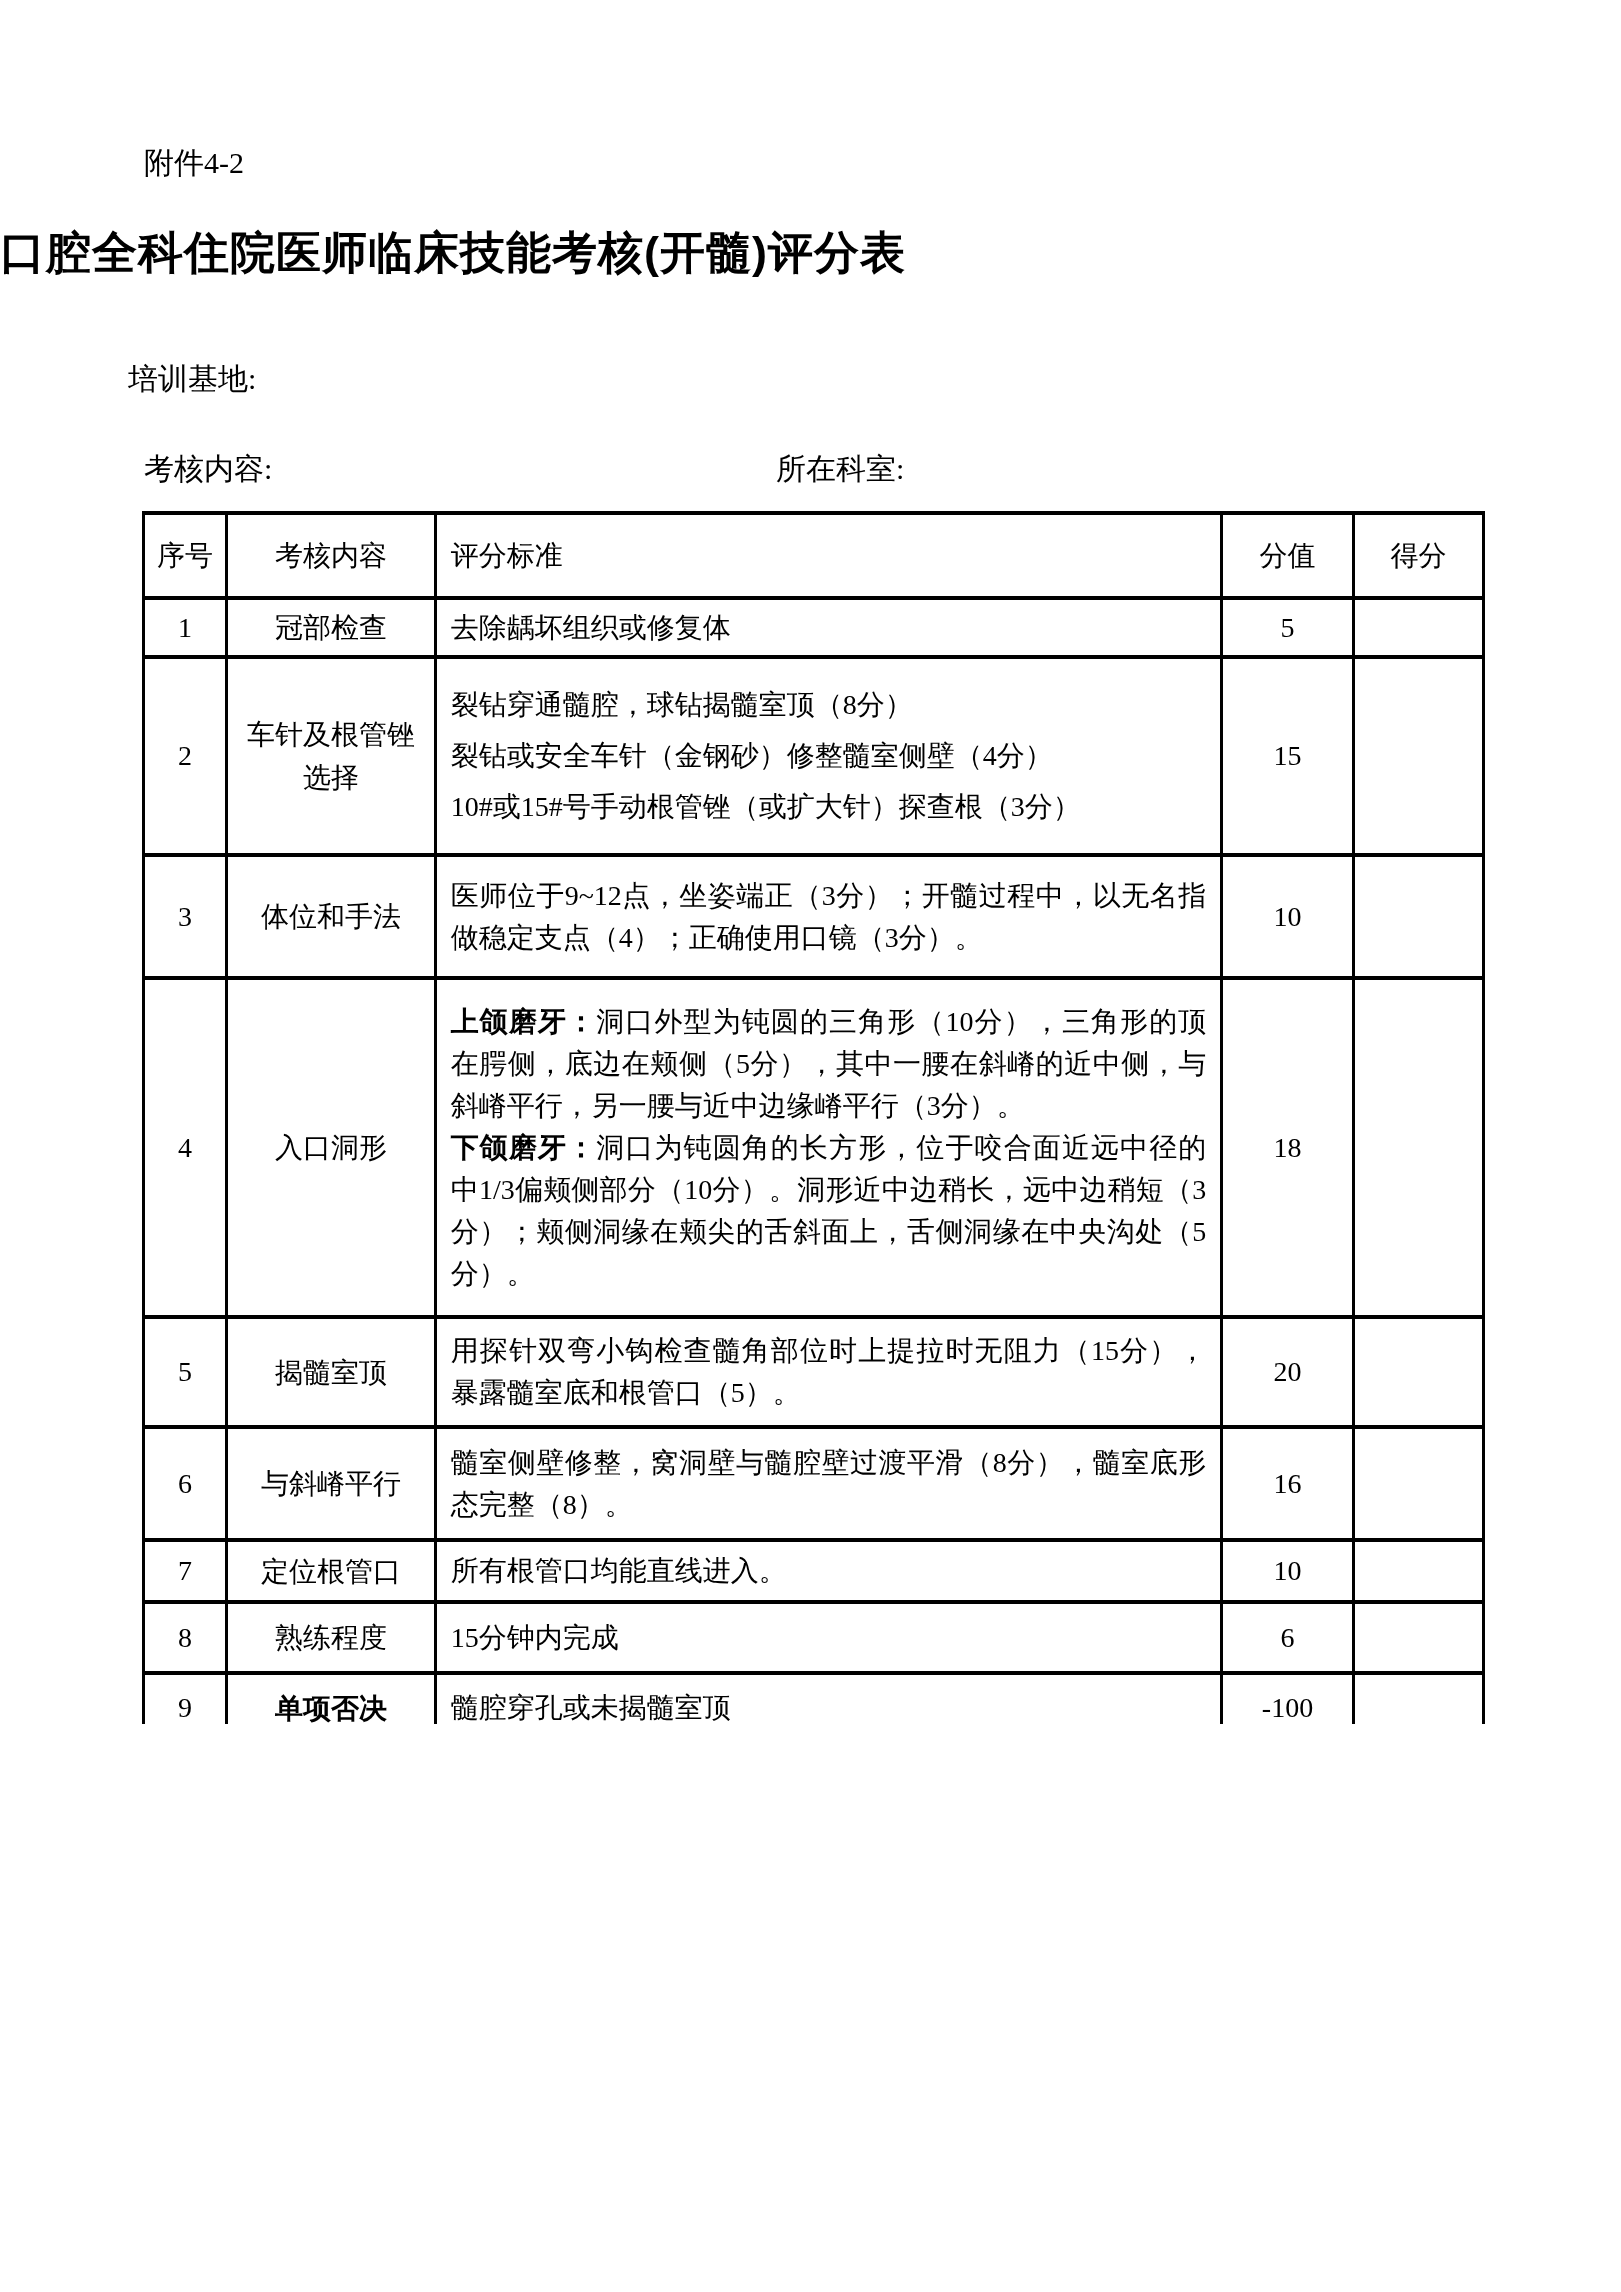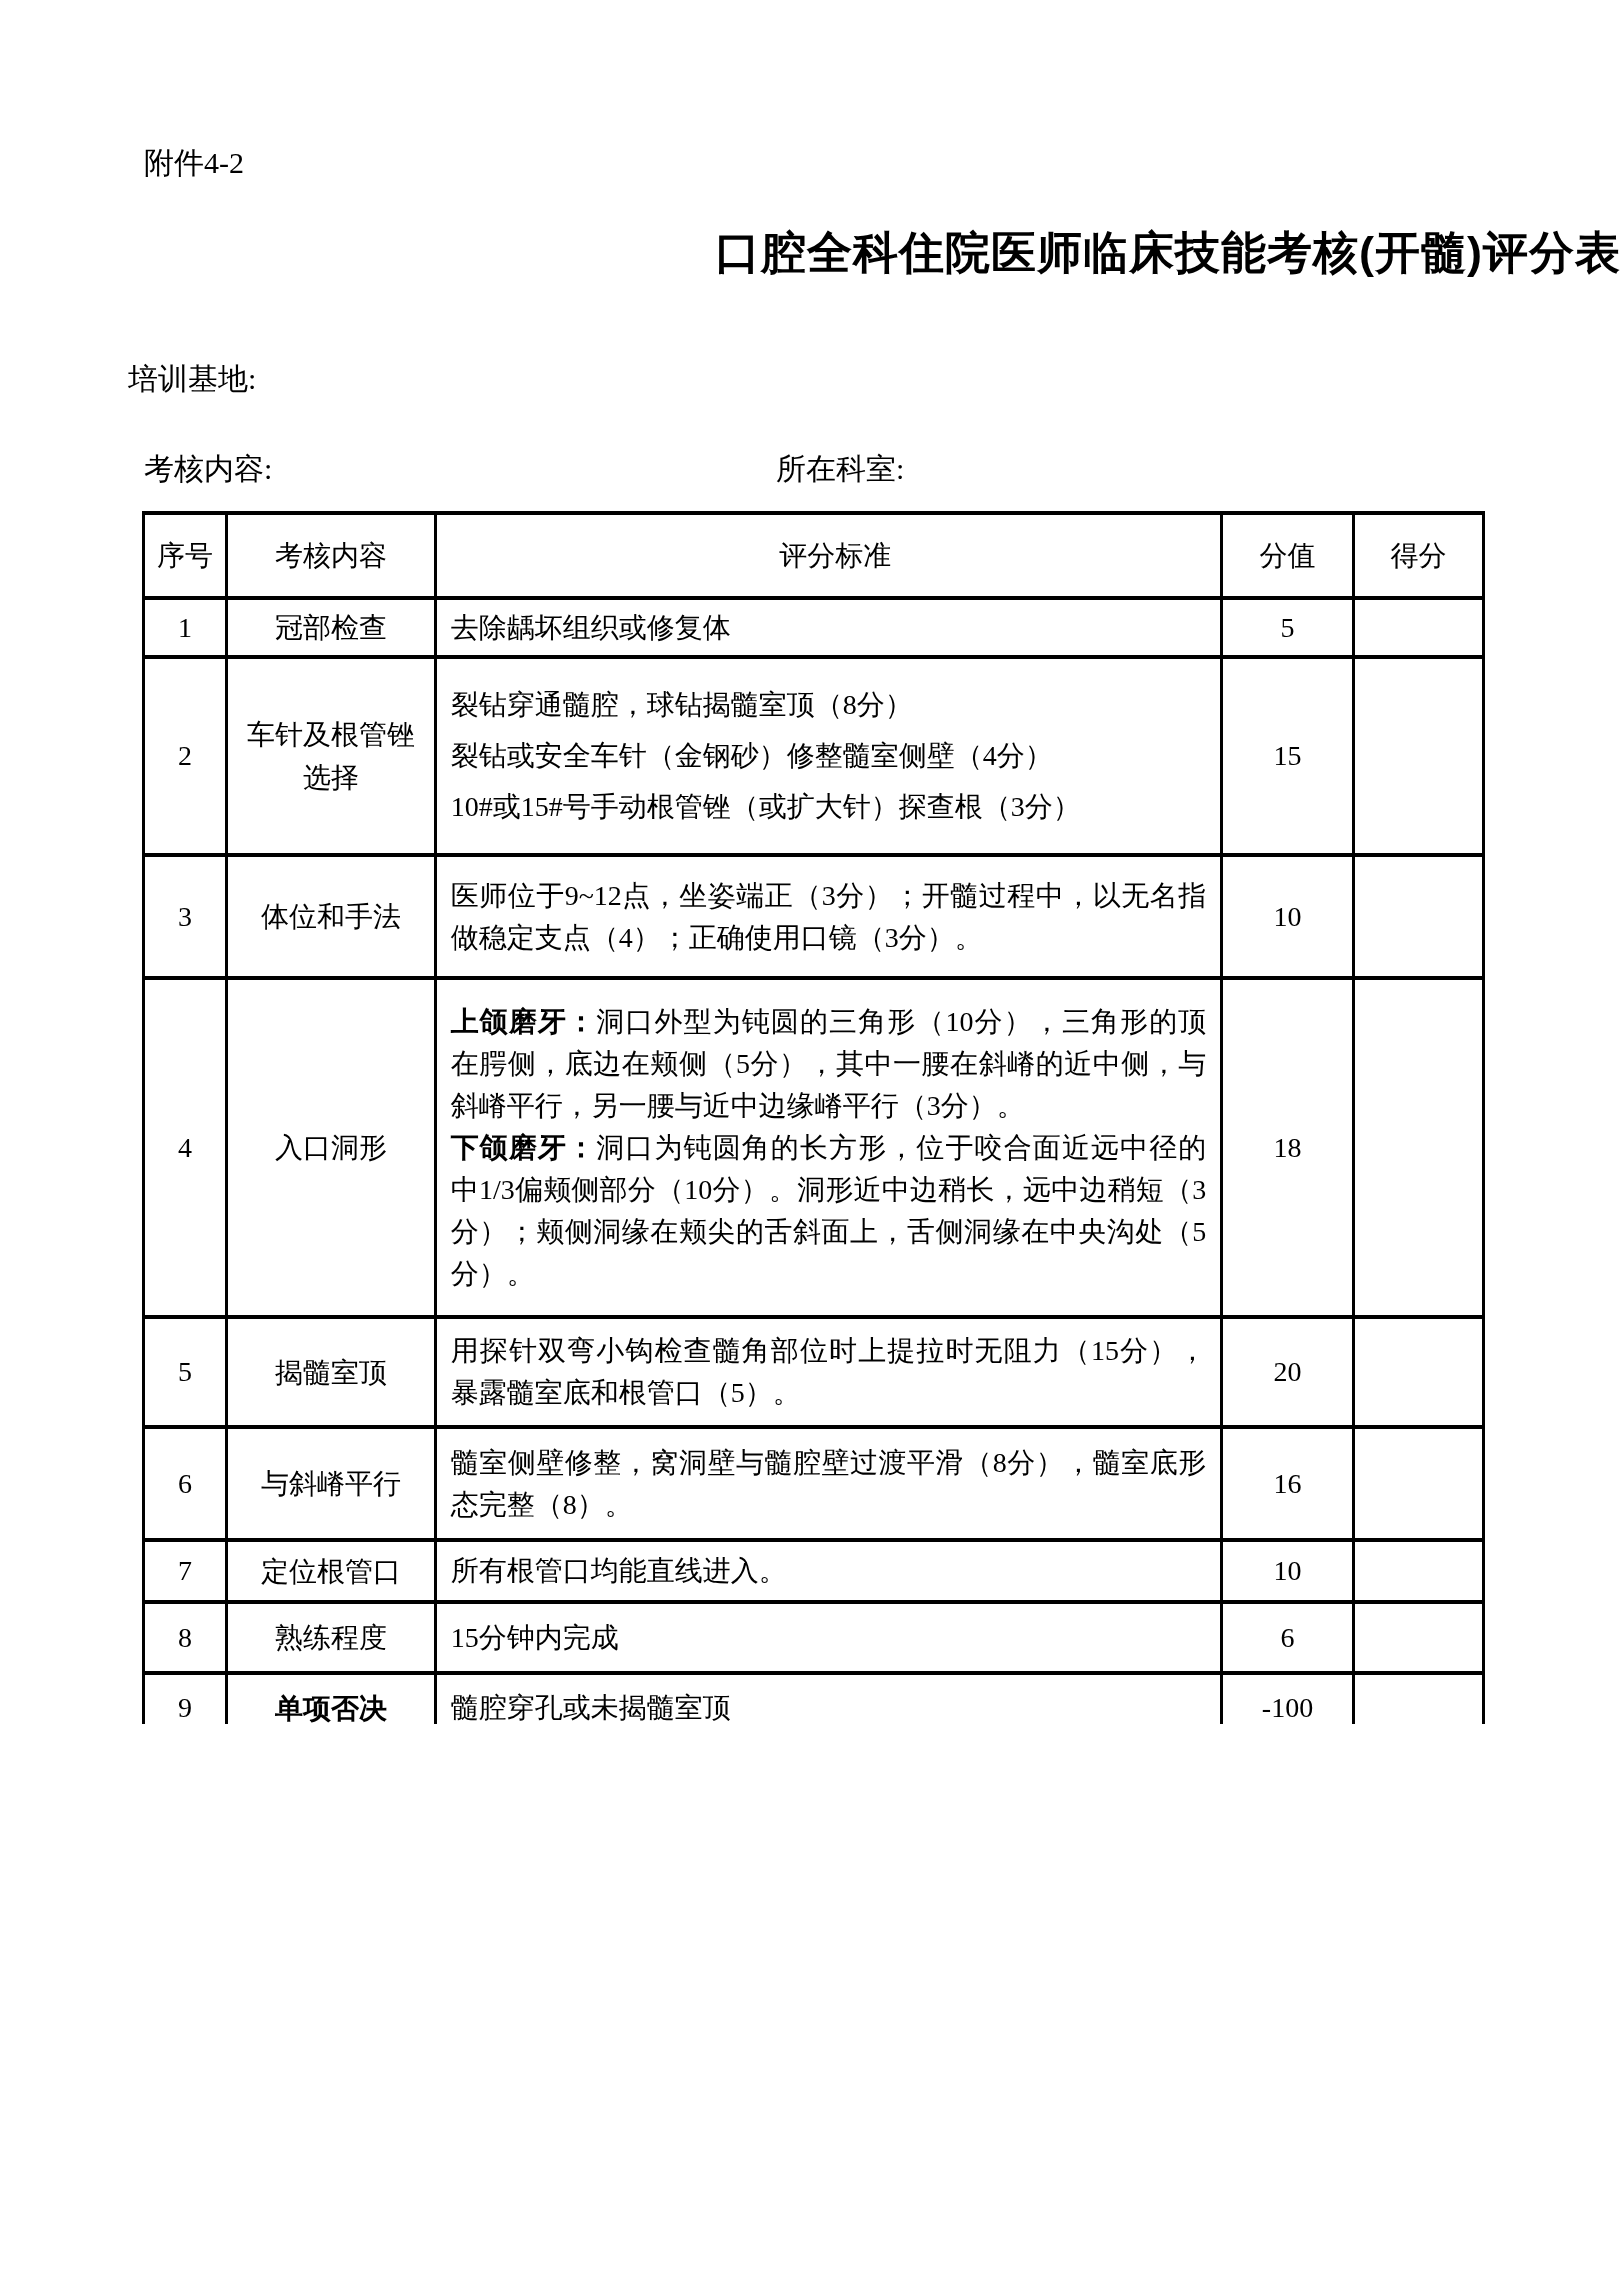--- a/index.html
+++ b/index.html
@@ -16,21 +16,21 @@
     position: absolute;
     left: 144px;
     top: 143px;
     font-size: 30px;
   }
   .title {
     position: absolute;
     left: 0;
     top: 223px;
     width: 100%;
-    text-align: right;
+    text-align: left;
     font-size: 45px;
     font-weight: 700;
     font-family: "Liberation Sans", sans-serif;
     letter-spacing: 1px;
   }
   .field { position: absolute; font-size: 30px; }
   .field-training { left: 128px; top: 359px; }
   .field-resident { left: 144px; top: 449px; }
   .field-department { left: 776px; top: 449px; }
 
@@ -46,21 +46,21 @@
   .score-table th, .score-table td {
     border: 3.9px solid #000;
     border-top-width: 4.9px;
     border-bottom-width: 4.9px;
     padding: 0;
     vertical-align: middle;
     overflow: hidden;
   }
   .score-table thead tr { height: 85px; }
   .score-table th { font-weight: normal; text-align: center; }
-  .score-table th.h-criteria { text-align: center; padding-left: 13.7px; }
+  .score-table th.h-criteria { text-align: left; padding-left: 13.7px; }
 
   td.cell-no, td.cell-score, td.cell-earned { text-align: center; }
   td.cell-content { text-align: center; padding: 0 13px; line-height: 43px; }
   td.cell-criteria {
     text-align: justify;
     padding: 5.9px 13.7px;
     line-height: 42px;
   }
   .criteria-line { text-align: justify; }
   tr.spaced .criteria-line { margin: 8.8px 0; }

